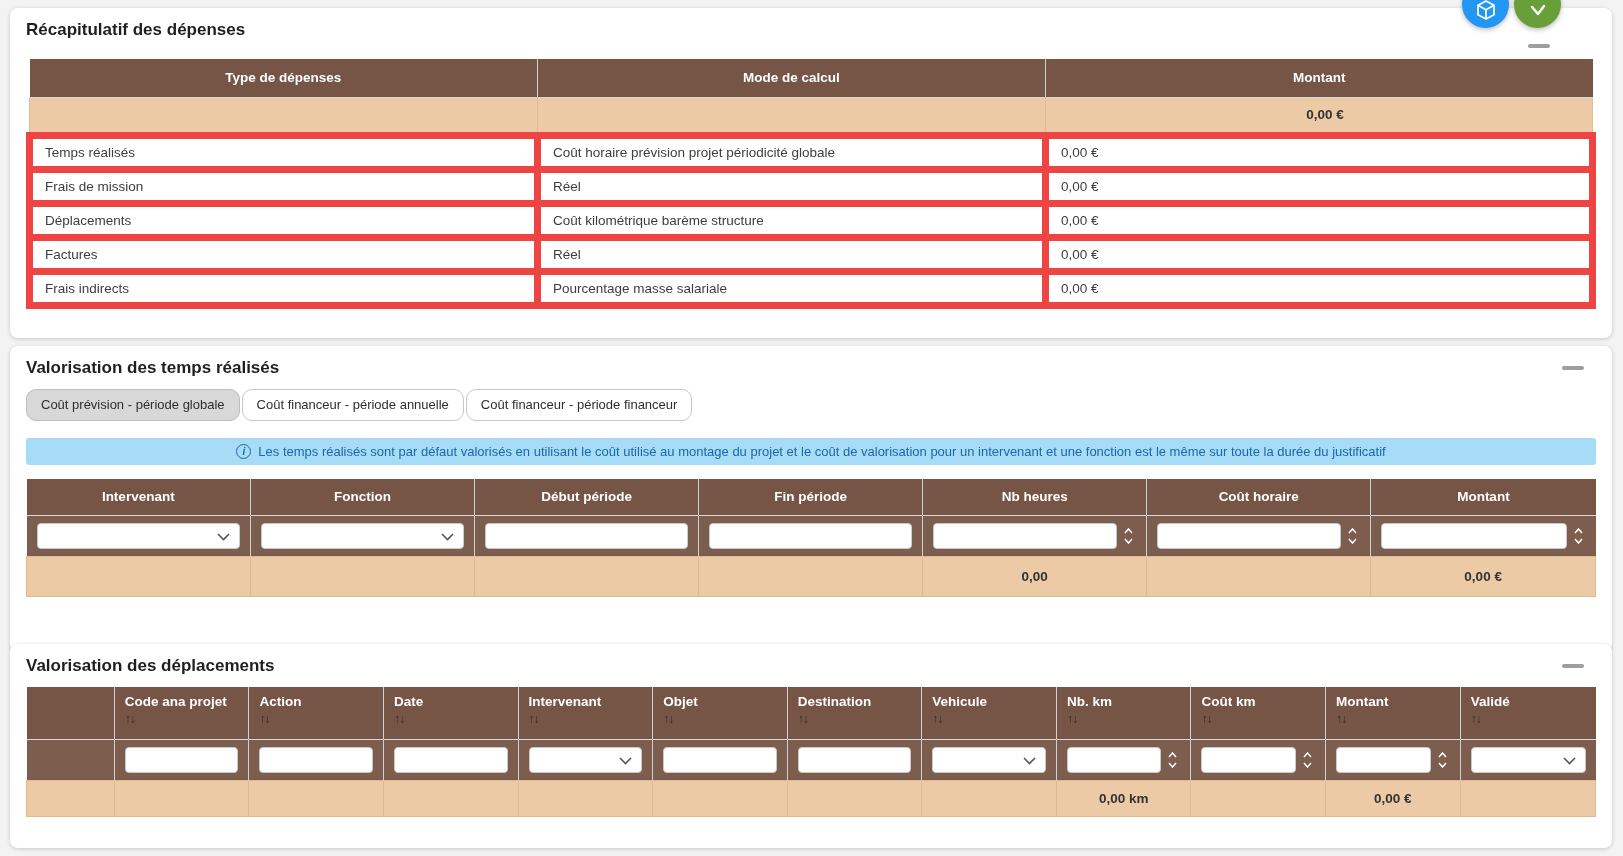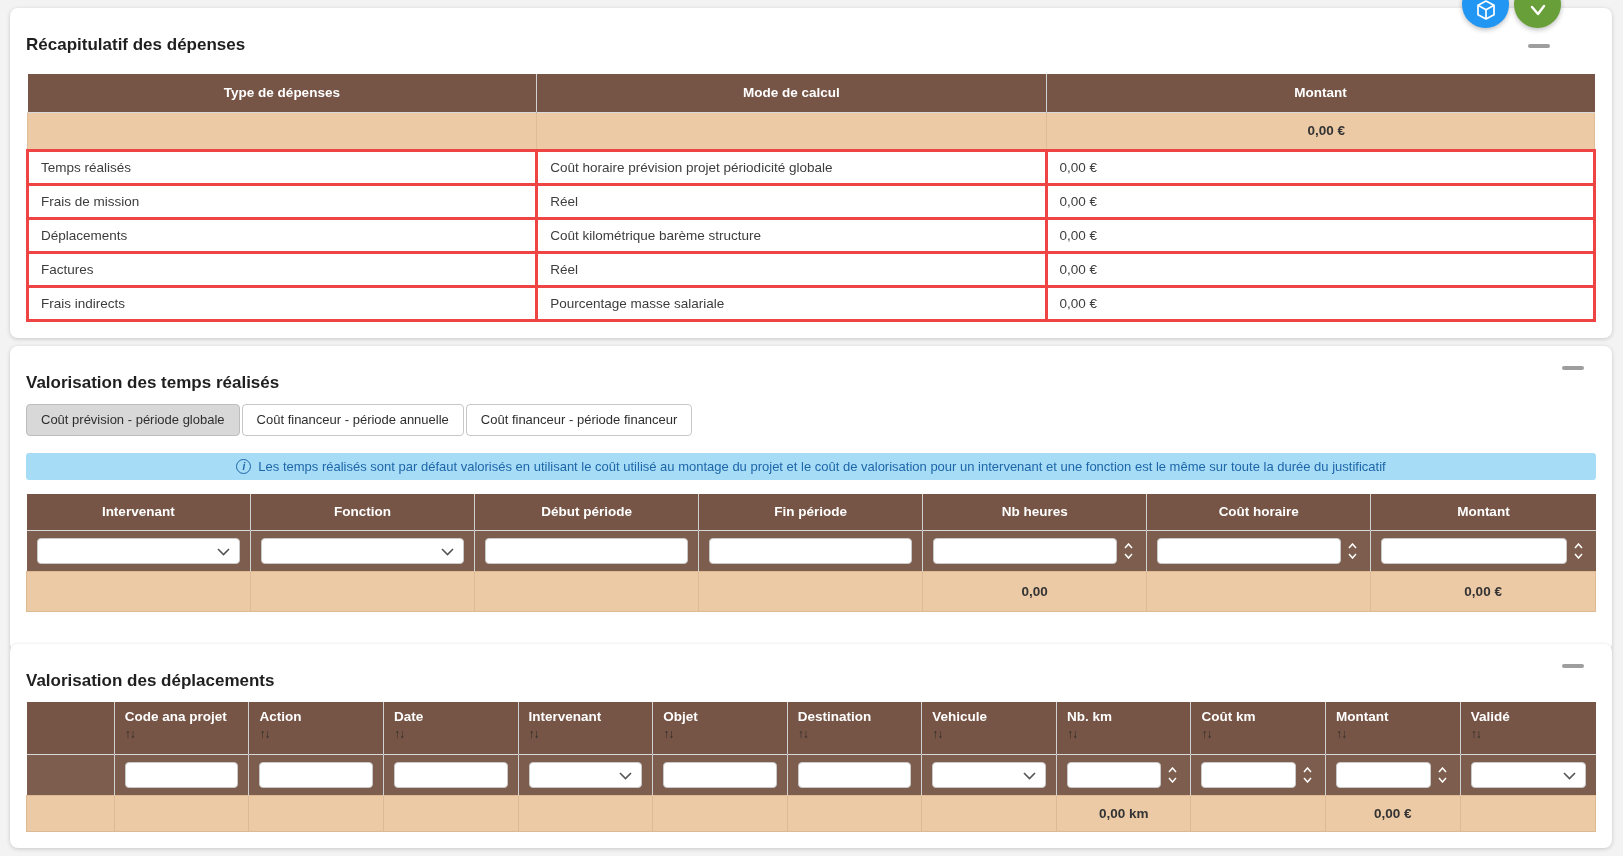--- a/index.html
+++ b/index.html
@@ -11,21 +11,21 @@
     overflow: hidden;
     color: #3f3f3f;
   }
   .card {
     position: absolute;
     left: 10px;
     width: 1602px;
     background: #ffffff;
     border-radius: 8px;
     box-shadow: 0 1px 4px rgba(0,0,0,.18);
-    padding: 15px 16px;
+    padding: 0 16px;
   }
   #card-summary   { top: 8px;   height: 330px; }
   #card-temps     { top: 346px; height: 306px; }
   #card-depl      { top: 644px; height: 204px; }
 
   .card-title {
     padding-top: 9px;
     font-size: 17px;
     font-weight: 700;
     color: #1f1f1f;
@@ -84,36 +84,36 @@
     background: #eccaa6;
     height: 38px;
     border: 1px solid #e0bd97;
     font-weight: 700;
     text-align: center;
     font-size: 13.5px;
     color: #333;
   }
   #summary-table tbody td {
     height: 34px;
-    border: 3px solid #ef4444;
+    border: 7px solid #ef4444;
     padding-left: 12px;
     font-size: 13.5px;
     color: #3d3d3d;
     background: #fff;
   }
 
   
   .tabs { margin-top: 8px; display: flex; gap: 2px; }
   .tab {
     font-family: "Liberation Sans", sans-serif;
     font-size: 13px;
     color: #2e2e2e;
     background: #ffffff;
     border: 1px solid #c7c7c7;
-    border-radius: 4px;
+    border-radius: 10px;
     padding: 8px 14px;
     cursor: pointer;
     line-height: 14px;
   }
   .tab.active { background: #d8d8d8; border-color: #bdbdbd; }
 
   
   .info-banner {
     margin-top: 17px;
     height: 27px;

